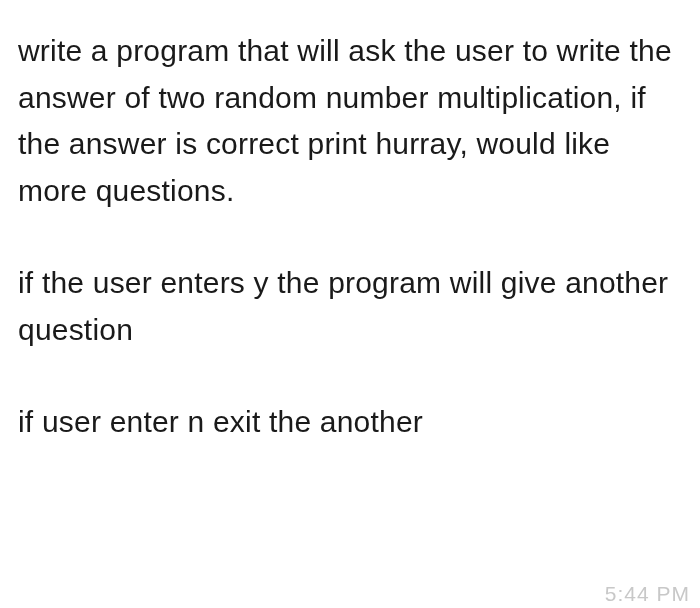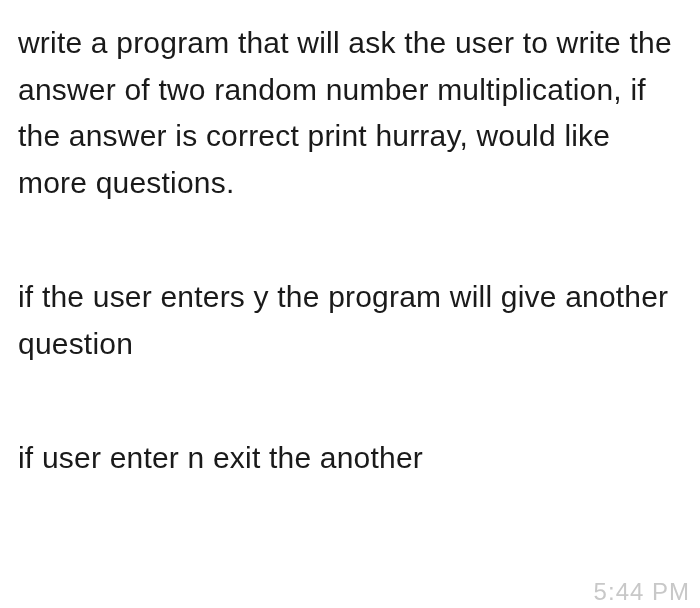--- a/index.html
+++ b/index.html
@@ -15,29 +15,30 @@
       padding: 20px 18px 0 18px;
       overflow: hidden;
       position: relative;
     }
     .paragraph {
       font-size: 30px;
       line-height: 1.55;
       color: #1a1a1a;
       font-weight: 400;
       letter-spacing: 0.2px;
+      margin-top: 8px;
     }
     .paragraph + .paragraph {
-      margin-top: 68px;
+      margin-top: 46px;
     }
     .timestamp {
       position: absolute;
       bottom: 2px;
       right: 10px;
-      font-size: 24px;
+      font-size: 21px;
       color: #c8c8c8;
       letter-spacing: 1px;
       font-weight: 400;
     }
   </style>
 </head>
 <body>
 
 <p class="paragraph">write a program that will ask the user to write the answer of two random number multiplication, if the answer is correct print hurray, would like more questions.</p>
 <p class="paragraph">if the user enters y the program will give another question</p>

